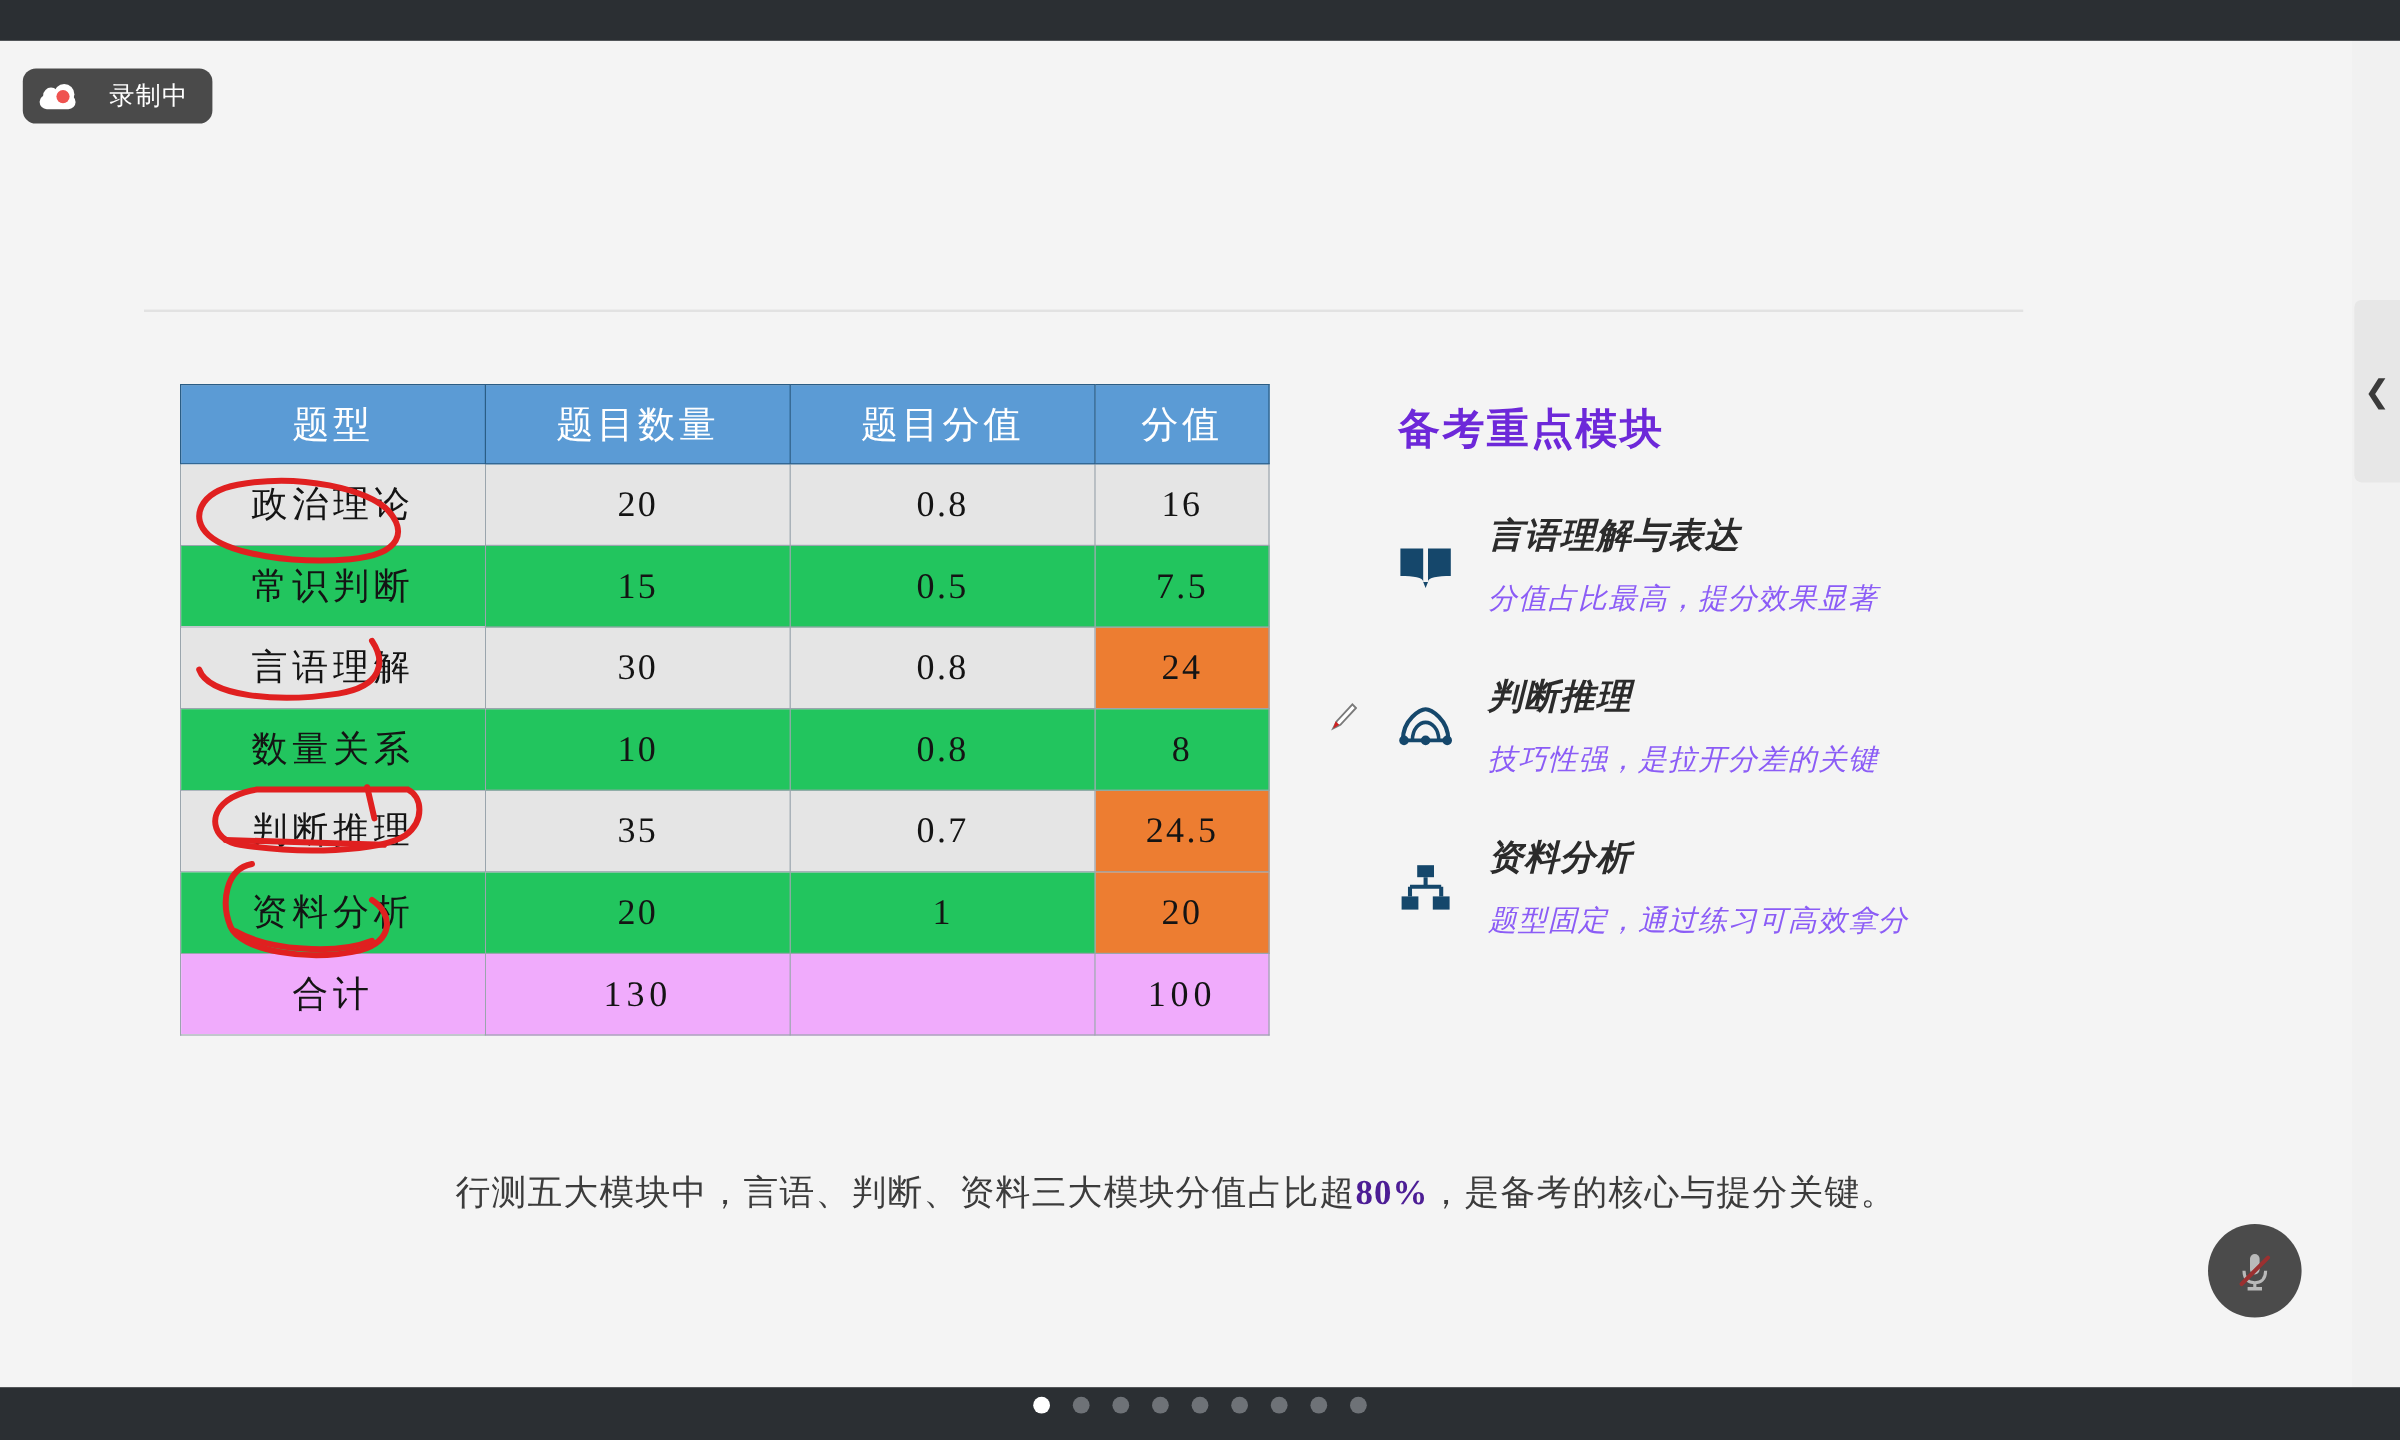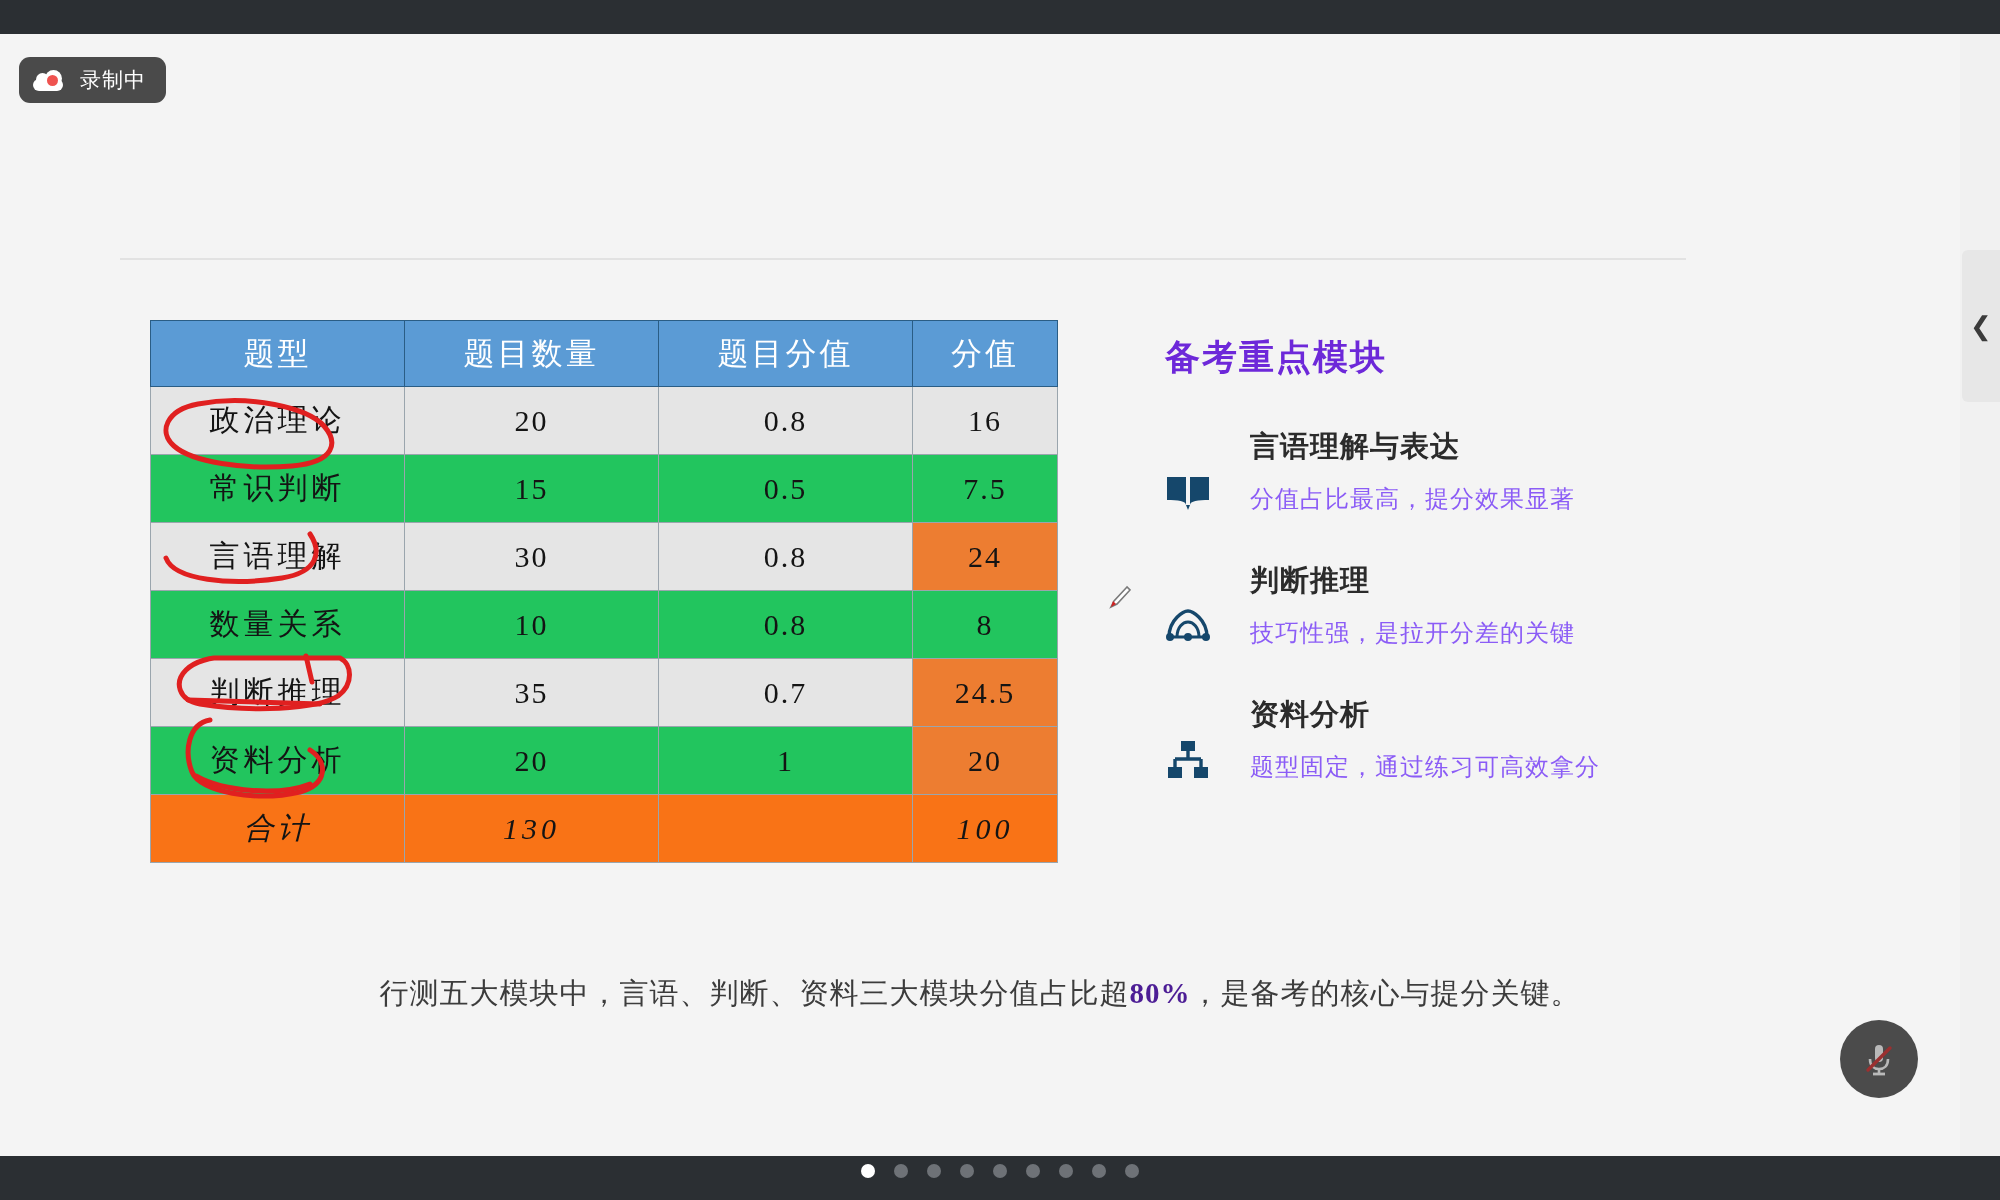--- a/index.html
+++ b/index.html
@@ -20,21 +20,21 @@
     position: absolute; left: 0; top: 34px; width: 1960px; height: 1122px;
     background: #f4f4f4; overflow: hidden;
   }
   .right-gutter { position: absolute; right: 0; top: 34px; width: 40px; height: 1122px; background: #f1f1f1; }
 
   
   .rec-badge {
     position: absolute; left: 19px; top: 57px;
     height: 46px; padding: 0 20px 0 14px;
     background: #4a4a4a; border-radius: 11px;
-    display: flex; align-items: center; gap: 17px;
+    display: flex; align-items: center; gap: 28px;
     z-index: 40;
   }
   .rec-cloud { position: relative; width: 30px; height: 21px; }
   .rec-cloud .c1 { position: absolute; left: 0; bottom: 0; width: 30px; height: 12px; background: #fff; border-radius: 7px; }
   .rec-cloud .c2 { position: absolute; left: 3px; top: 3px; width: 13px; height: 13px; background: #fff; border-radius: 50%; }
   .rec-cloud .c3 { position: absolute; left: 12px; top: 0px; width: 17px; height: 17px; background: #fff; border-radius: 50%; }
   .rec-cloud .dot { position: absolute; left: 14px; top: 5px; width: 11px; height: 11px; background: #ef5350; border-radius: 50%; }
   .rec-label { color: #fff; font-size: 21px; letter-spacing: 1px; }
 
   
@@ -72,38 +72,38 @@
     letter-spacing: 3px;
     border-color: #2a5d85;
     height: 66px;
   }
   col.c-type { width: 254px; }
   col.c-num  { width: 254px; }
   col.c-per  { width: 254px; }
   col.c-val  { width: 145px; }
   tr.alt td { background: #e5e5e5; }
   tr.plain td { background: #22c55e; }
-  tr.total td { background: #f97316; letter-spacing: 4px; font-style: italic; }
+  tr.total td { background: #f0abfc; letter-spacing: 4px; }
   td.hl { background: #ed7d31 !important; color: #1a1a1a; }
   td.cell-type { letter-spacing: 4px; position: relative; }
   .num-sp { letter-spacing: 2px; }
 
   
   .ink { position: absolute; pointer-events: none; overflow: visible; }
 
   
   .pencil { position: absolute; left: 1105px; top: 550px; width: 26px; height: 26px; }
 
   
   .panel { position: absolute; left: 1165px; top: 300px; width: 600px; }
   .panel-h {
     color: #6d28d9; font-size: 35px; font-weight: 700;
     letter-spacing: 2px; margin-bottom: 44px;
   }
-  .mod { display: flex; align-items: flex-end; gap: 39px; margin-bottom: 44px; }
+  .mod { display: flex; align-items: center; gap: 29px; margin-bottom: 44px; font-style: italic; }
   .mod-ico { width: 46px; height: 46px; flex: 0 0 46px; margin-top: 4px; }
   .mod-txt { padding-top: 2px; }
   .mod-name { font-size: 29px; font-weight: 700; color: #2b2b2b; letter-spacing: 1px; }
   .mod-desc { font-size: 24px; color: #8b5cf6; margin-top: 16px; letter-spacing: 1px; }
 
   
   .footer-note {
     position: absolute; left: 0; top: 940px; width: 1960px;
     text-align: center;
     font-family: "Liberation Serif", serif;

